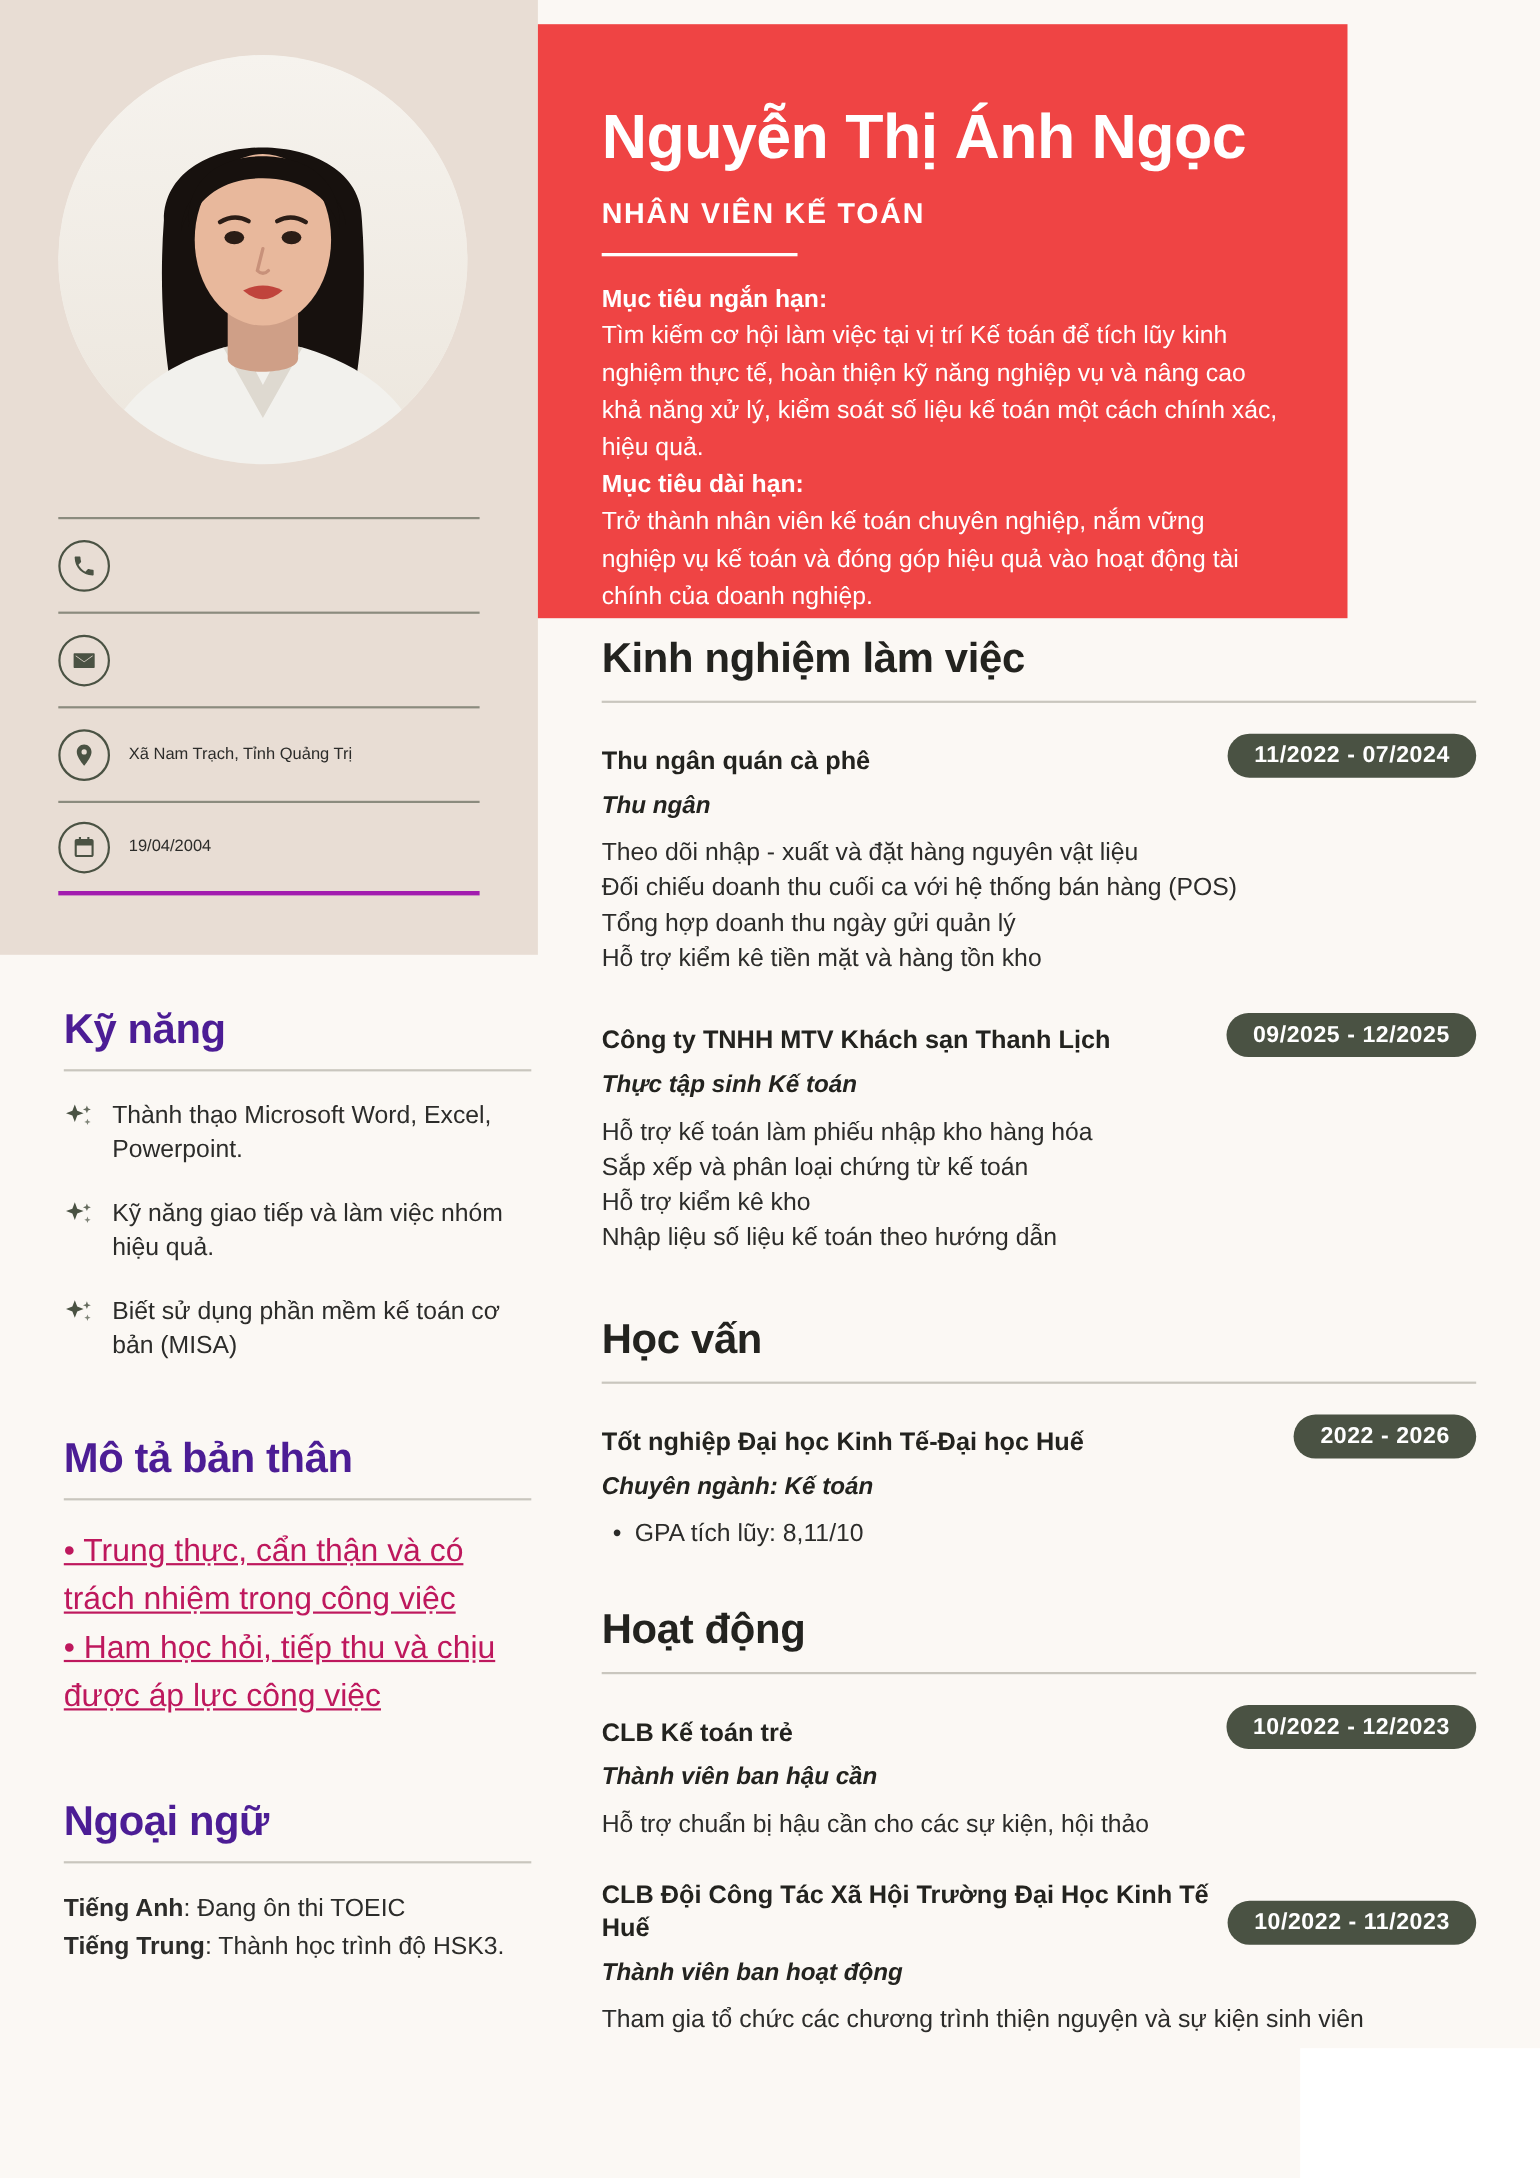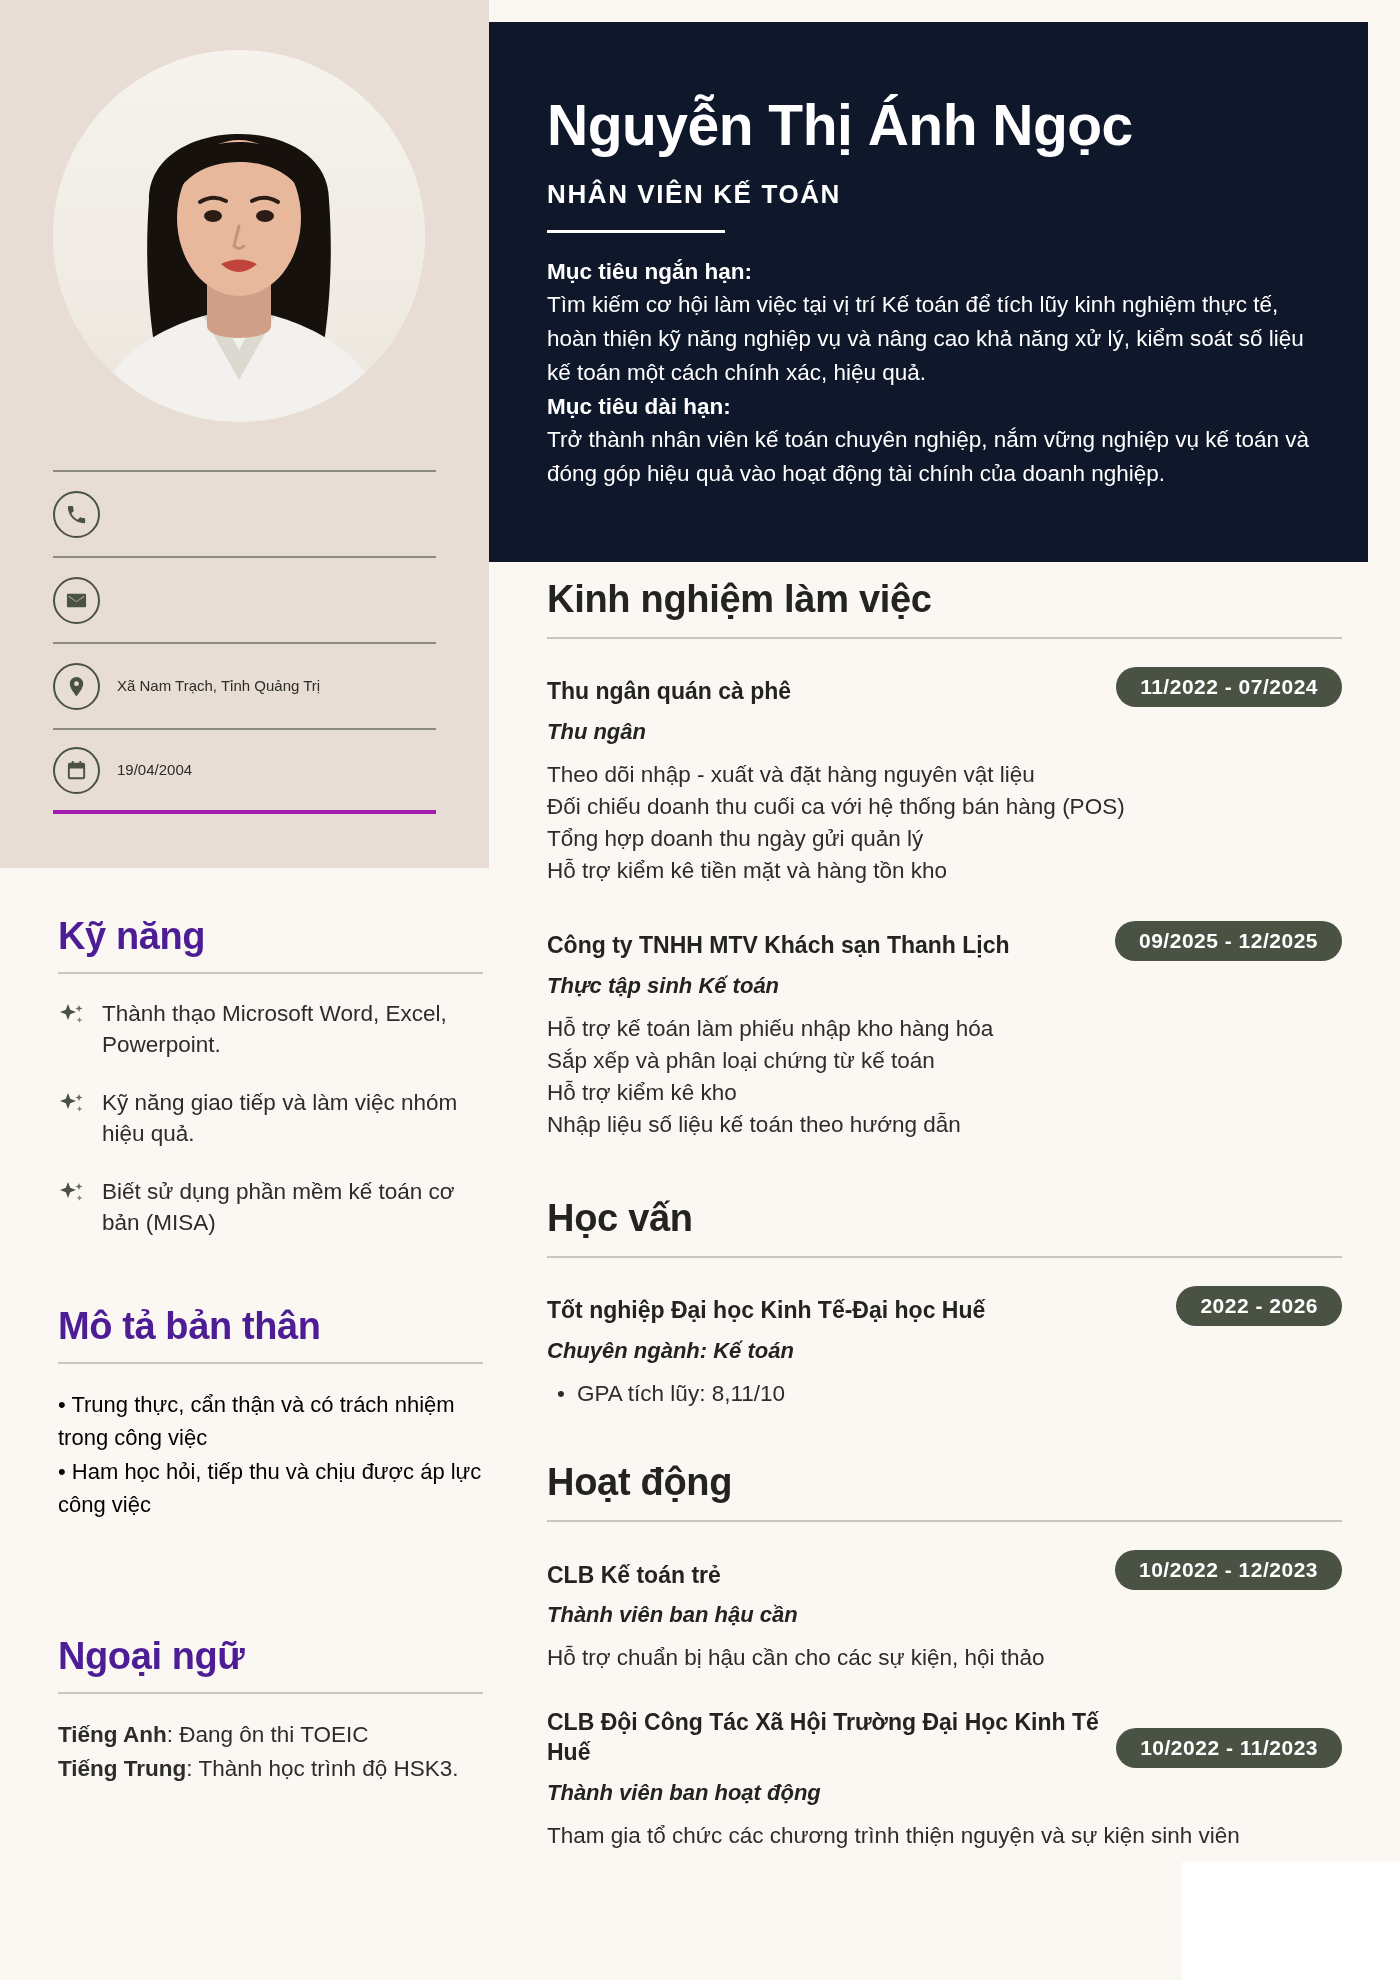--- a/index.html
+++ b/index.html
@@ -50,29 +50,29 @@
     font-size:38px; font-weight:700; letter-spacing:-.4px; color:#4c1d95;
     margin-bottom:14px;
   }
   .lsec-rule { border-top:2px solid #c9c6be; margin-bottom:24px; }
 
   .skill-item { display:flex; gap:16px; margin-bottom:27px; }
   .spark { flex:0 0 auto; width:28px; height:28px; margin-top:4px; }
   .spark svg { width:28px; height:28px; }
   .skill-text { font-size:22.5px; line-height:1.38; color:#2c2c2a; }
 
-  .desc-text { font-size:22px; line-height:1.52; color:#000000; }
+  .desc-text { font-size:29px; line-height:1.52; color:#be185d;text-decoration:underline; }
 
   .lang-line { font-size:22.5px; line-height:1.5; color:#2c2c2a; }
   .lang-line b { font-weight:700; }
 
   
   .header {
-    position:absolute; left:489px; top:22px; width:879px; height:540px;
-    background:#0f172a; color:#ffffff; padding:72px 58px 0 58px;
+    position:absolute; left:489px; top:22px; width:736px; height:540px;
+    background:#ef4444; color:#ffffff; padding:72px 58px 0 58px;
   }
   .h-name {
     font-size:57px; font-weight:700; letter-spacing:-.5px; line-height:1.1;
     margin-bottom:22px;
   }
   .h-role {
     font-size:26px; font-weight:700; letter-spacing:1.6px; margin-bottom:20px;
   }
   .h-rule { width:178px; border-top:3px solid #ffffff; margin-bottom:22px; }
   .h-label { font-size:22.5px; font-weight:700; line-height:1.5; }

